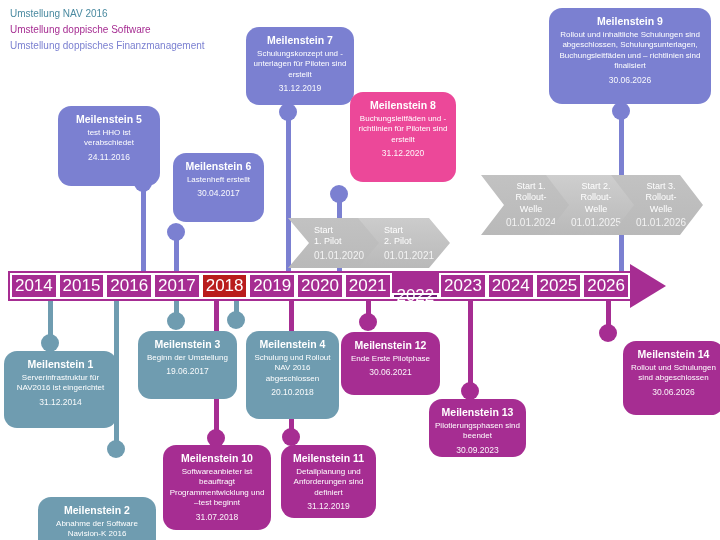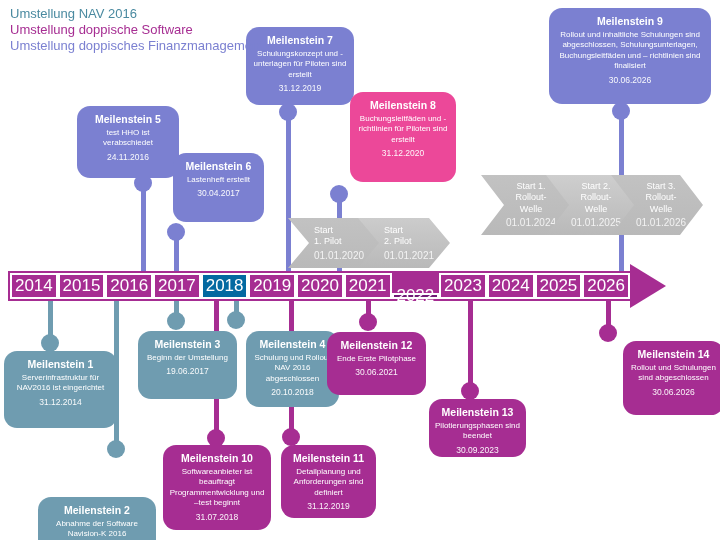--- a/index.html
+++ b/index.html
@@ -2,21 +2,21 @@
 <html><head>
 <meta charset="utf-8">
 <style>
   html,body{margin:0;padding:0;background:#fff;}
   #canvas{
     position:relative;width:720px;height:540px;background:#ffffff;
     font-family:"Liberation Sans",sans-serif;overflow:hidden;
   }
   
   #header{position:absolute;left:10px;top:6px;z-index:6;}
-  .hline{font-size:13px;line-height:16px;white-space:nowrap;}
+  .hline{font-size:10px;line-height:16px;white-space:nowrap;}
   
   #bar{
     position:absolute;left:8px;top:271px;width:624px;height:30px;
     box-sizing:border-box;display:flex;padding:2px;z-index:3;
   }
   .year-cell{
     flex:1;display:flex;align-items:center;justify-content:center;
     border:2px solid #ffffff;box-sizing:border-box;
     color:#ffffff;font-size:17px;letter-spacing:0px;
   }
@@ -51,21 +51,21 @@
   <div id="header">
       <div class="hline" style="color: rgb(74, 138, 160);">Umstellung NAV 2016</div>
       <div class="hline" style="color: rgb(166, 45, 146);">Umstellung doppische Software</div>
       <div class="hline" style="color: rgb(123, 128, 209);">Umstellung doppisches Finanzmanagement</div>
     </div>
   <div id="bar" style="background: rgb(166, 45, 146);">
       <div class="year-cell" style="background: rgb(166, 45, 146);">2014</div>
       <div class="year-cell" style="background: rgb(166, 45, 146);">2015</div>
       <div class="year-cell" style="background: rgb(166, 45, 146); text-align: right;">2016</div>
       <div class="year-cell" style="background: rgb(166, 45, 146);">2017</div>
-      <div class="year-cell" style="background: #0369a1;">2018</div>
+      <div class="year-cell" style="background: #b91c1c;">2018</div>
       <div class="year-cell" style="background: rgb(166, 45, 146);">2019</div>
       <div class="year-cell" style="background: rgb(166, 45, 146);">2020</div>
       <div class="year-cell" style="background: rgb(166, 45, 146);">2021</div>
       <div class="year-cell" style="background: #701a75; margin-top: 20px;">2022</div>
       <div class="year-cell" style="background: rgb(166, 45, 146);">2023</div>
       <div class="year-cell" style="background: rgb(166, 45, 146);">2024</div>
       <div class="year-cell" style="background: rgb(166, 45, 146);">2025</div>
       <div class="year-cell" style="background: rgb(166, 45, 146);">2026</div>
     </div>
   <div id="bar-arrow" style="border-left: 36px solid rgb(166, 45, 146);"></div>
@@ -85,28 +85,28 @@
     </div>
     <div class="stem" style="left: 173.5px; background: rgb(111, 156, 176); top: 299px; height: 22px;"></div>
     <div class="dot" style="left: 167px; top: 312px; background: rgb(111, 156, 176);"></div>
     <div class="ms-box" style="left: 138px; top: 331px; width: 99px; height: 68px; background: rgb(111, 156, 176);">
       <div class="ms-title">Meilenstein 3</div>
       <div class="ms-body">Beginn der Umstellung</div>
       <div class="ms-date">19.06.2017</div>
     </div>
     <div class="stem" style="left: 233.5px; background: rgb(111, 156, 176); top: 299px; height: 21px;"></div>
     <div class="dot" style="left: 227px; top: 311px; background: rgb(111, 156, 176);"></div>
-    <div class="ms-box" style="left: 246px; top: 331px; width: 93px; height: 76px; background: rgb(111, 156, 176);">
+    <div class="ms-box" style="left: 246px; top: 331px; width: 93px; height: 88px; background: rgb(111, 156, 176);">
       <div class="ms-title">Meilenstein 4</div>
       <div class="ms-body">Schulung und Rollout NAV 2016 abgeschlossen</div>
       <div class="ms-date">20.10.2018</div>
     </div>
     <div class="stem" style="left: 140.5px; background: rgb(123, 128, 209); top: 183px; height: 90px;"></div>
     <div class="dot" style="left: 134px; top: 174px; background: rgb(123, 128, 209);"></div>
-    <div class="ms-box" style="left: 77px; top: 106px; width: 102px; height: 72px; background: rgb(123, 128, 209);">
+    <div class="ms-box" style="left: 58px; top: 106px; width: 102px; height: 80px; background: rgb(123, 128, 209);">
       <div class="ms-title">Meilenstein 5</div>
       <div class="ms-body">test HHO ist verabschiedet</div>
       <div class="ms-date">24.11.2016</div>
     </div>
     <div class="stem" style="left: 173.5px; background: rgb(123, 128, 209); top: 232px; height: 41px;"></div>
     <div class="dot" style="left: 167px; top: 223px; background: rgb(123, 128, 209);"></div>
     <div class="ms-box" style="left: 173px; top: 153px; width: 91px; height: 69px; background: rgb(123, 128, 209);">
       <div class="ms-title">Meilenstein 6</div>
       <div class="ms-body">Lastenheft erstellt</div>
       <div class="ms-date">30.04.2017</div>
@@ -141,21 +141,21 @@
     </div>
     <div class="stem" style="left: 288.5px; background: rgb(166, 45, 146); top: 299px; height: 138px;"></div>
     <div class="dot" style="left: 282px; top: 428px; background: rgb(166, 45, 146);"></div>
     <div class="ms-box" style="left: 281px; top: 445px; width: 95px; height: 73px; background: rgb(166, 45, 146);">
       <div class="ms-title">Meilenstein 11</div>
       <div class="ms-body">Detailplanung und Anforderungen sind definiert</div>
       <div class="ms-date">31.12.2019</div>
     </div>
     <div class="stem" style="left: 365.5px; background: rgb(166, 45, 146); top: 299px; height: 23px;"></div>
     <div class="dot" style="left: 359px; top: 313px; background: rgb(166, 45, 146);"></div>
-    <div class="ms-box" style="left: 327px; top: 332px; width: 99px; height: 63px; background: rgb(166, 45, 146);">
+    <div class="ms-box" style="left: 341px; top: 332px; width: 99px; height: 63px; background: rgb(166, 45, 146);">
       <div class="ms-title">Meilenstein 12</div>
       <div class="ms-body">Ende Erste Pilotphase</div>
       <div class="ms-date">30.06.2021</div>
     </div>
     <div class="stem" style="left: 467.5px; background: rgb(166, 45, 146); top: 299px; height: 92px;"></div>
     <div class="dot" style="left: 461px; top: 382px; background: rgb(166, 45, 146);"></div>
     <div class="ms-box" style="left: 429px; top: 399px; width: 97px; height: 58px; background: rgb(166, 45, 146);">
       <div class="ms-title">Meilenstein 13</div>
       <div class="ms-body">Pilotierungsphasen sind beendet</div>
       <div class="ms-date">30.09.2023</div>

